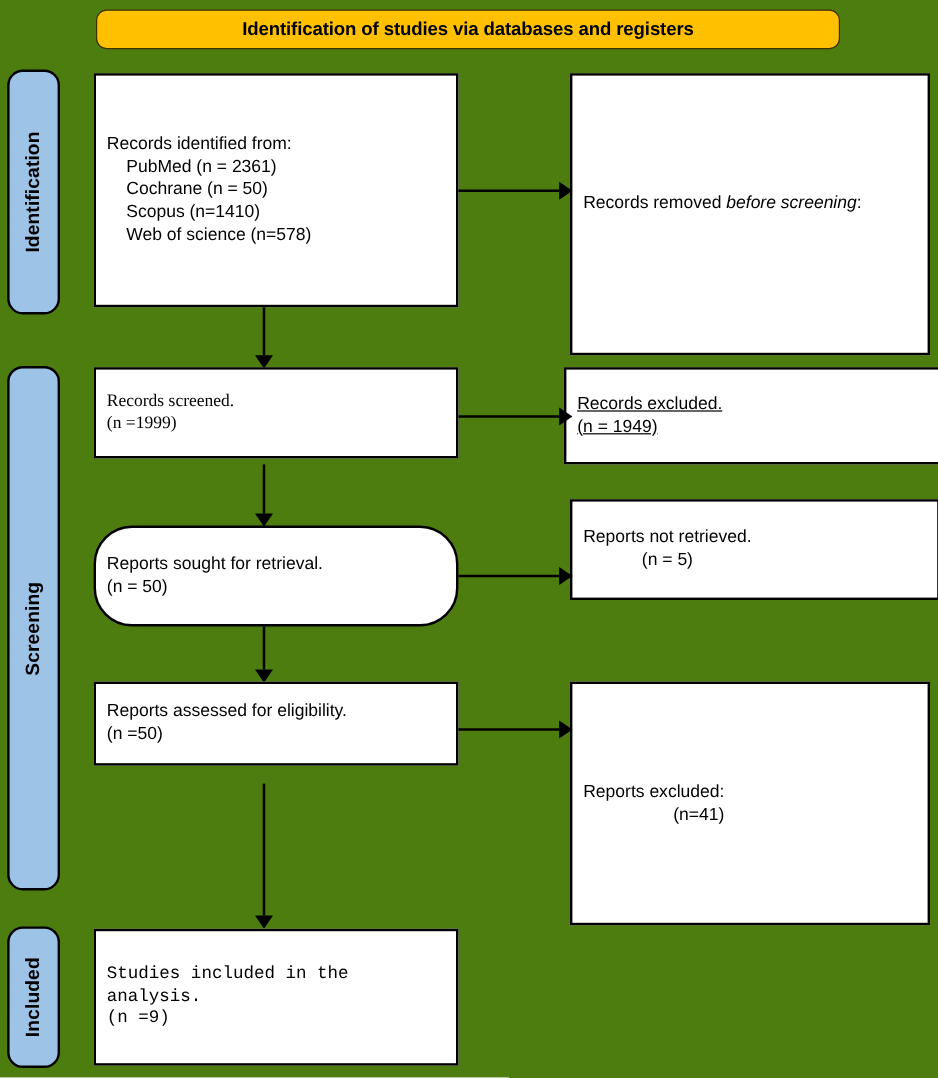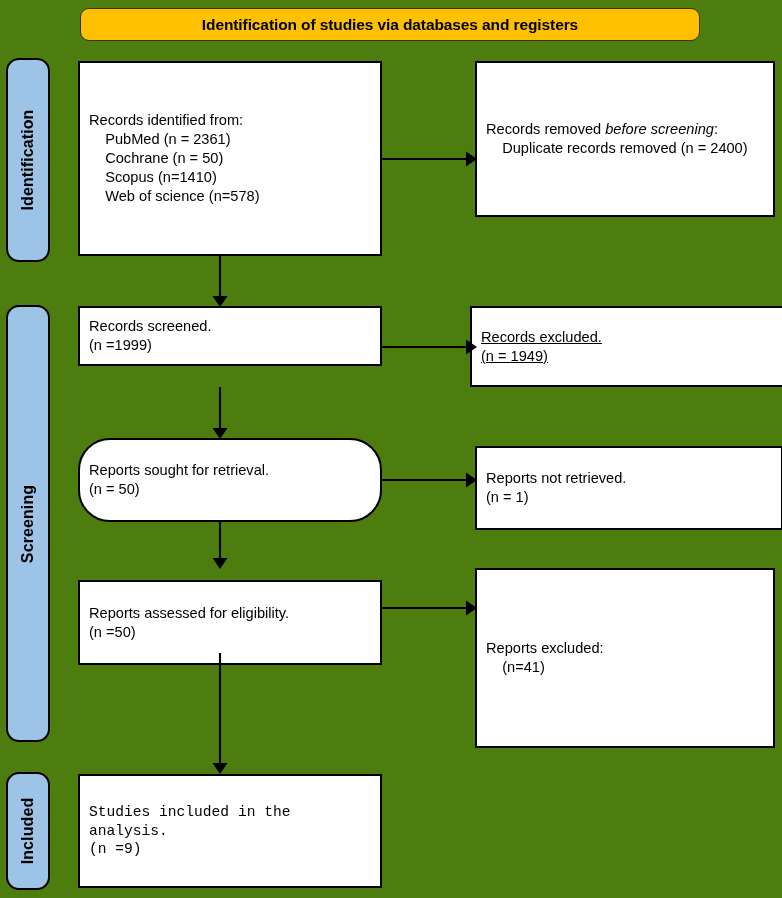--- a/index.html
+++ b/index.html
@@ -106,35 +106,35 @@
   </div>
 
   <div class="side-label" style="left:6px; top:772px; width:44px; height:118px;">
     <span>Included</span>
   </div>
 
   <div class="pbox" style="left:78px; top:61px; width:304px; height:195px;">
     <div class="pbox-text"><span>Records identified from:</span><br>&nbsp;&nbsp;&nbsp;&nbsp;<span>PubMed (n = 2361)</span><br>&nbsp;&nbsp;&nbsp;&nbsp;<span>Cochrane (n = 50)</span><br>&nbsp;&nbsp;&nbsp;&nbsp;<span>Scopus (n=1410)</span><br>&nbsp;&nbsp;&nbsp;&nbsp;<span>Web of science (n=578)</span></div>
   </div>
 
-  <div class="pbox" style="left:475px; top:61px; width:300px; height:156px;">
-    <div class="pbox-text"><span>Records removed </span><em>before screening</em><span>:</span><br>&nbsp;&nbsp;&nbsp;&nbsp;<span>Duplicate records removed (n = 2400)</span></div>
+  <div class="pbox" style="left:475px; top:61px; width:300px; height:235px;">
+    <div class="pbox-text"><span>Records removed </span><em>before screening</em><span>:</span><br>&nbsp;&nbsp;&nbsp;&nbsp;</div>
   </div>
 
   <svg class="connector" style="left:382px; top:148px; width:95px; height:22px;" viewBox="0 0 95 22">
     <line x1="0" y1="11" x2="84" y2="11"></line>
     <polygon points="84,3.5 95,11 84,18.5"></polygon>
   </svg>
 
   <svg class="connector" style="left:209px; top:256px; width:22px; height:51px;" viewBox="0 0 22 51">
     <line x1="11" y1="0" x2="11" y2="40"></line>
     <polygon points="3.5,40 18.5,40 11,51"></polygon>
   </svg>
 
-  <div class="pbox" style="left:78px; top:306px; width:304px; height:60px;">
+  <div class="pbox" style="left:78px; top:306px; width:304px; height:76px;font-family:Liberation Serif, serif;">
     <div class="pbox-text"><span>Records screened.</span><br><span>(n =1999)</span></div>
   </div>
 
   <div class="pbox" style="left:470px; top:306px; width:340px; height:81px;text-decoration:underline;">
     <div class="pbox-text"><span>Records excluded.</span><br><span>(n = 1949)</span></div>
   </div>
 
   <svg class="connector" style="left:382px; top:336px; width:95px; height:22px;" viewBox="0 0 95 22">
     <line x1="0" y1="11" x2="84" y2="11"></line>
     <polygon points="84,3.5 95,11 84,18.5"></polygon>
@@ -142,39 +142,39 @@
 
   <svg class="connector" style="left:209px; top:387px; width:22px; height:52px;" viewBox="0 0 22 52">
     <line x1="11" y1="0" x2="11" y2="41"></line>
     <polygon points="3.5,41 18.5,41 11,52"></polygon>
   </svg>
 
   <div class="pbox" style="left:78px; top:438px; width:304px; height:84px;border-radius:32px;">
     <div class="pbox-text"><span>Reports sought for retrieval.</span><br><span>(n = 50)</span></div>
   </div>
 
-  <div class="pbox" style="left:475px; top:446px; width:308px; height:84px;">
-    <div class="pbox-text"><span>Reports not retrieved.</span><br><span>(n = 1)</span></div>
+  <div class="pbox" style="left:475px; top:416px; width:308px; height:84px;text-align:center;">
+    <div class="pbox-text"><span>Reports not retrieved.</span><br><span>(n = 5)</span></div>
   </div>
 
   <svg class="connector" style="left:382px; top:469px; width:95px; height:22px;" viewBox="0 0 95 22">
     <line x1="0" y1="11" x2="84" y2="11"></line>
     <polygon points="84,3.5 95,11 84,18.5"></polygon>
   </svg>
 
   <svg class="connector" style="left:209px; top:522px; width:22px; height:47px;" viewBox="0 0 22 47">
     <line x1="11" y1="0" x2="11" y2="36"></line>
     <polygon points="3.5,36 18.5,36 11,47"></polygon>
   </svg>
 
-  <div class="pbox" style="left:78px; top:580px; width:304px; height:85px;">
+  <div class="pbox" style="left:78px; top:568px; width:304px; height:70px;">
     <div class="pbox-text"><span>Reports assessed for eligibility.</span><br><span>(n =50)</span></div>
   </div>
 
-  <div class="pbox" style="left:475px; top:568px; width:300px; height:180px;">
+  <div class="pbox" style="left:475px; top:568px; width:300px; height:203px;text-align:right;">
     <div class="pbox-text"><span>Reports excluded:</span><br>&nbsp;&nbsp;&nbsp;&nbsp;<span>(n=41)</span></div>
   </div>
 
   <svg class="connector" style="left:382px; top:597px; width:95px; height:22px;" viewBox="0 0 95 22">
     <line x1="0" y1="11" x2="84" y2="11"></line>
     <polygon points="84,3.5 95,11 84,18.5"></polygon>
   </svg>
 
   <svg class="connector" style="left:209px; top:653px; width:22px; height:121px;" viewBox="0 0 22 121">
     <line x1="11" y1="0" x2="11" y2="110"></line>

